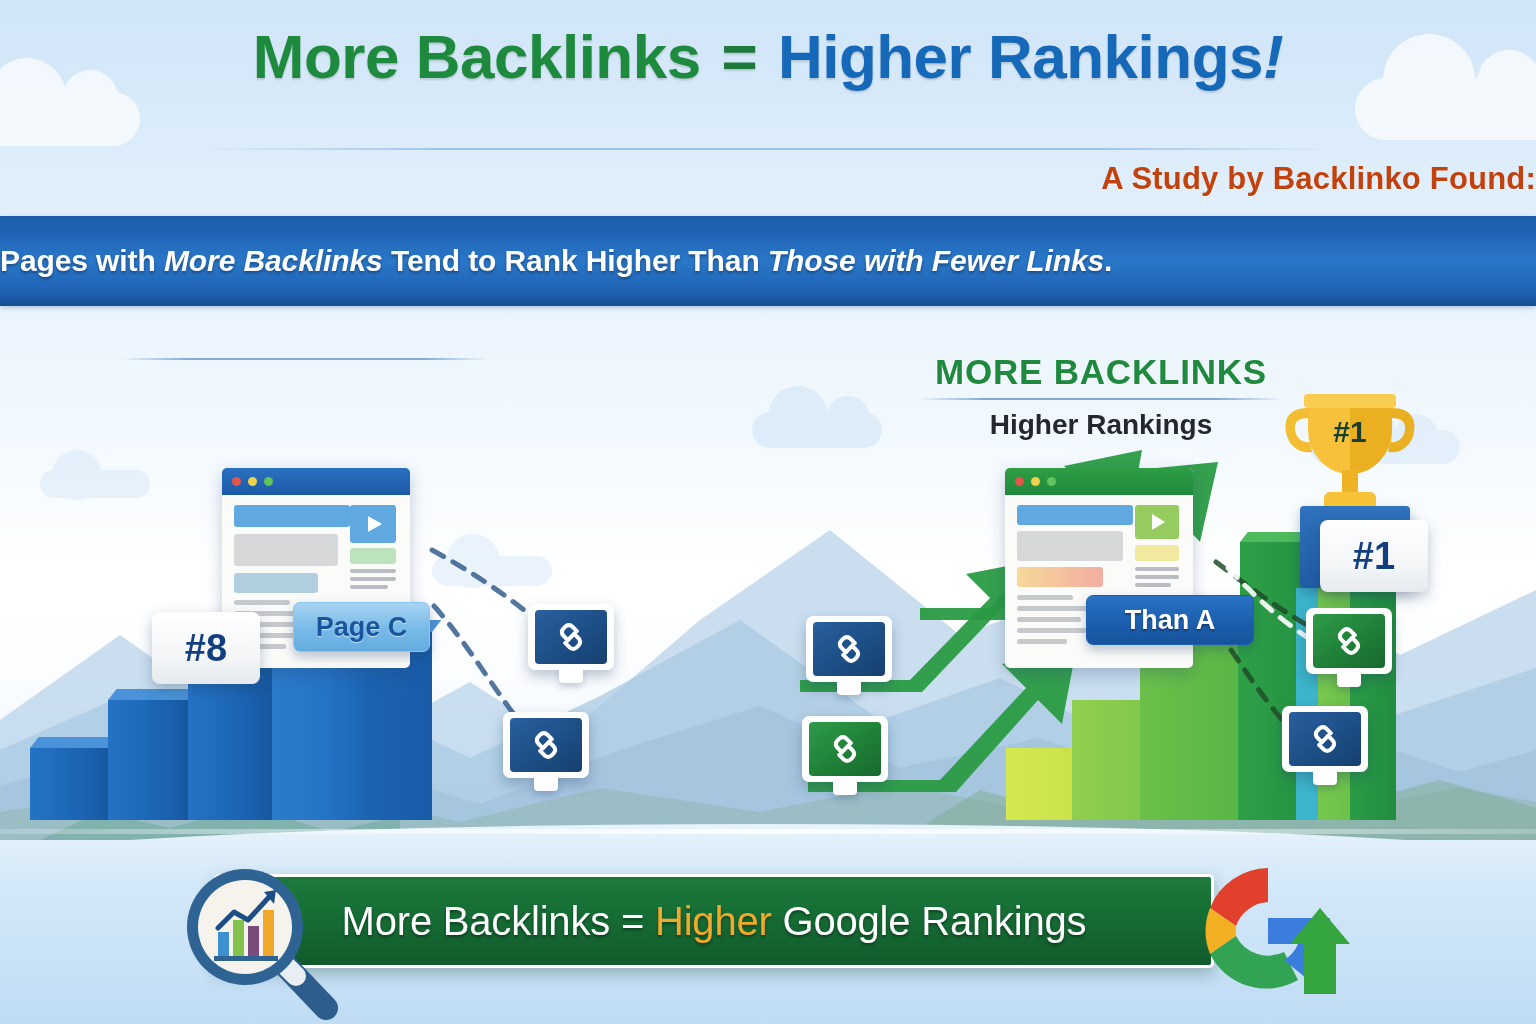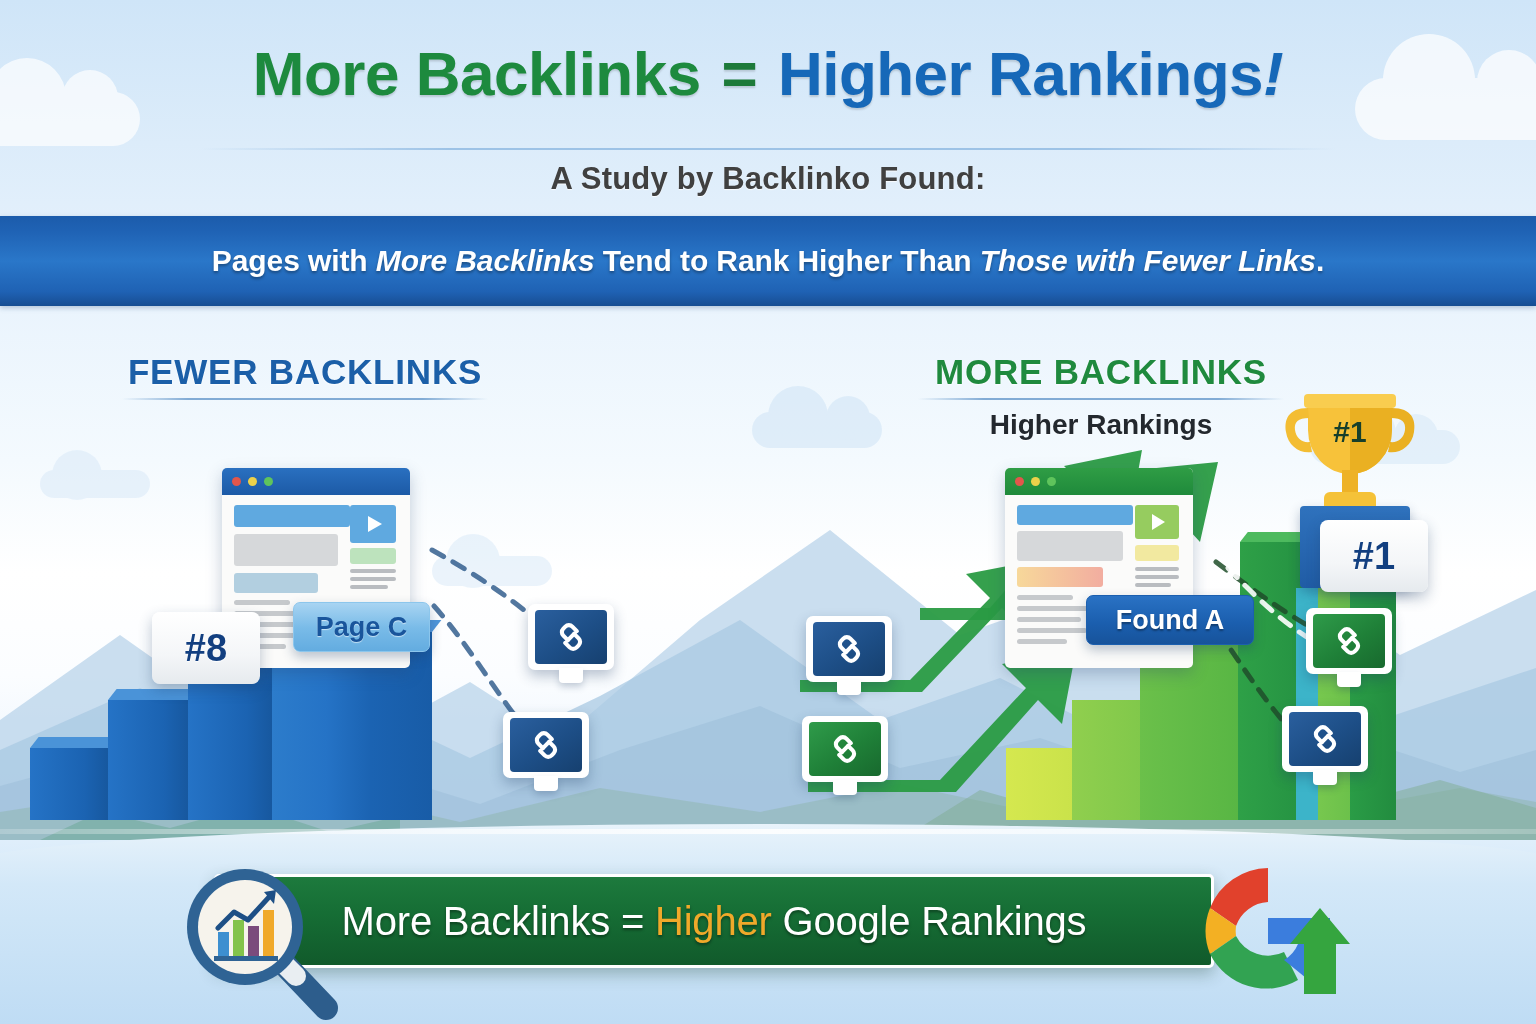--- a/index.html
+++ b/index.html
@@ -62,48 +62,47 @@
   }
 
   
   .title {
     position:absolute; left:0; top:26px; width:1536px;
     text-align:center;
     font-size:62px; font-weight:bold; letter-spacing:-0.5px;
     line-height:1.0;
     text-shadow: 0 2px 2px rgba(0,0,0,.14);
     white-space:nowrap;
-    margin-top:17px;
   }
   .title .green { color:#1d8a3e; }
   .title .eq    { color:#1d7a3a; font-weight:bold; padding:0 4px;}
   .title .blue  { color:#1668b8; }
   .title .bang  { color:#1668b8; font-style:italic; }
 
   .hr-soft {
     position:absolute; left:200px; top:148px; width:1136px; height:2px;
     background: linear-gradient(90deg,rgba(160,195,230,0) 0%, rgba(150,190,228,.9) 22%, rgba(150,190,228,.9) 78%, rgba(160,195,230,0) 100%);
   }
 
   .subtitle {
     position:absolute; left:0; top:161px; width:1536px;
-    text-align:center;
-    font-size:31px; font-weight:bold; color:#404040;
+    text-align:right;
+    font-size:31px; font-weight:bold; color:#c2410c;
     text-shadow: 0 1px 1px rgba(255,255,255,.8);
     letter-spacing:.2px;
   }
 
   .band {
     position:absolute; left:0; top:216px; width:1536px; height:90px;
     background: linear-gradient(180deg,#1c5cab 0%, #1f62b4 16%, #2a77c9 50%, #1f62b4 84%, #174d92 100%);
     box-shadow: 0 2px 5px rgba(20,60,110,.25);
     display:flex; align-items:center;
   }
   .band-text {
-    width:100%; text-align:center; color:#ffffff;
+    width:100%; text-align:left; color:#ffffff;
     font-size:30px; font-weight:bold;
     text-shadow: 0 2px 3px rgba(0,0,0,.35);
     letter-spacing:-0.1px; white-space:nowrap;
   }
   .band-text i { font-style:italic; }
 
   
   .sec { position:absolute; text-align:center; }
   .sec .h1 {
     font-size:35px; font-weight:bold; letter-spacing:.8px;
@@ -320,21 +319,20 @@
     <span class="blue">Higher Rankings</span><span class="bang">!</span>
   </div>
   <div class="hr-soft"></div>
   <div class="subtitle">A Study by Backlinko Found:</div>
 
   <div class="band">
     <div class="band-text"><span>Pages with </span><i>More Backlinks</i><span> Tend to Rank Higher Than </span><i>Those with Fewer Links</i><span>.</span></div>
   </div>
 
   <div class="sec" id="sec-left">
-    <div class="h1">FEWER BACKLINKS</div>
     <div class="rule"></div>
   </div>
   <div class="sec" id="sec-right">
     <div class="h1">MORE BACKLINKS</div>
     <div class="rule"></div>
     <div class="h2">Higher Rankings</div>
   </div>
 
   <div class="browser" style="left:222px; top:468px;">
     <div class="chrome" style="background:linear-gradient(180deg,#2a70c0 0%,#1c5aa6 100%);">
@@ -384,21 +382,21 @@
       <div class="blk" style="left:12px;top:72px;width:86px;height:20px;background:linear-gradient(90deg,#f7d89a,#f2ada0);"></div>
       <div class="blk" style="left:12px;top:100px;width:56px;height:5px;background:#c6c9cc;"></div>
       <div class="blk" style="left:12px;top:111px;width:74px;height:5px;background:#c6c9cc;"></div>
       <div class="blk" style="left:12px;top:122px;width:64px;height:5px;background:#c6c9cc;"></div>
       <div class="blk" style="left:12px;top:133px;width:70px;height:5px;background:#c6c9cc;"></div>
       <div class="blk" style="left:12px;top:144px;width:50px;height:5px;background:#c6c9cc;"></div>
     </div>
   </div>
 
   <div class="pill" id="pill-c">Page C</div>
-  <div class="pill" id="pill-a">Found A</div>
+  <div class="pill" id="pill-a">Than A</div>
 
   <div class="rankcard" id="rank-8">#8</div>
   <div class="podium"></div>
   <div class="rankcard" id="rank-1">#1</div>
 
   <svg class="trophy" viewBox="0 0 144 132">
     <path d="M30,14 h84 v30 a42,44 0 0 1 -84,0 Z" fill="#f7c23a"></path>
     <path d="M72,14 h42 v30 a42,44 0 0 1 -42,44 Z" fill="#eab022"></path>
     <rect x="26" y="8" width="92" height="14" rx="4" fill="#f9cd4f"></rect>
     <path d="M30,22 C10,22 6,34 8,46 C10,60 22,68 34,66 L32,56 C24,57 18,52 17,44 C16,36 20,32 31,32 Z" fill="#f3bd33"></path>

